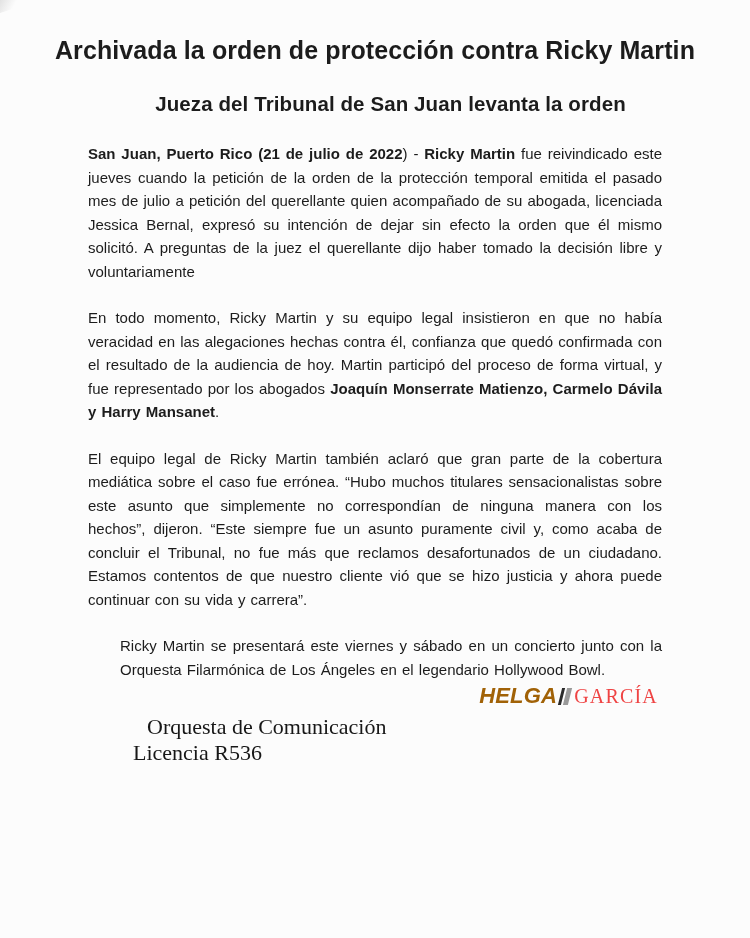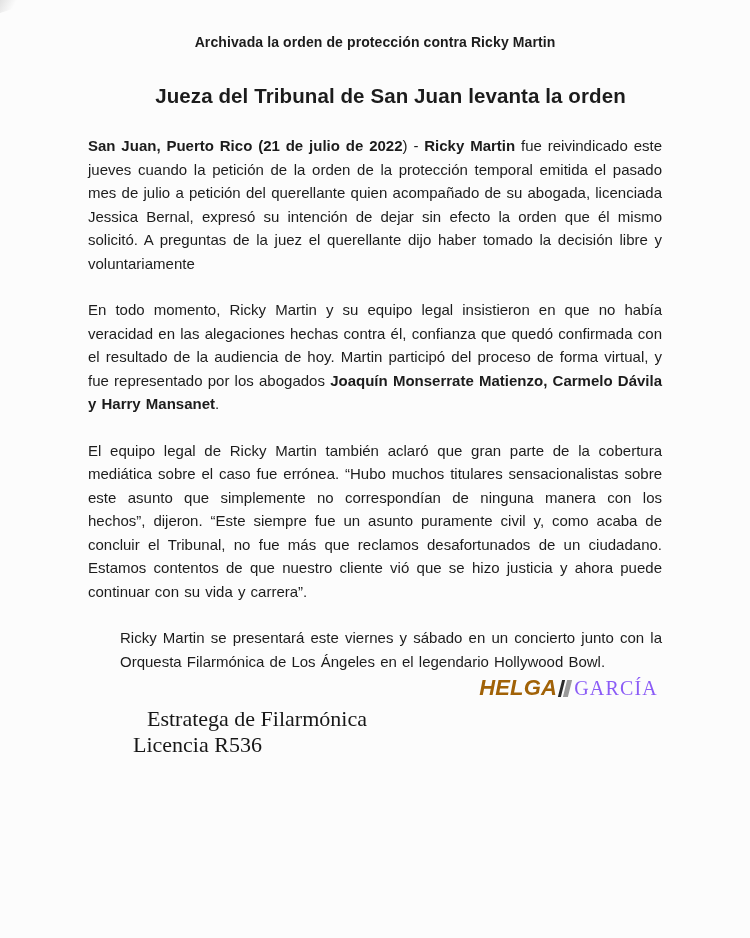--- a/index.html
+++ b/index.html
@@ -19,23 +19,23 @@
     font-family:"Liberation Sans","DejaVu Sans",sans-serif;
     overflow:hidden;
   }
   .scan-artifact{
     position:absolute; top:-8px; left:-10px;
     width:36px; height:18px;
     background:linear-gradient(135deg, rgba(120,120,120,.35), rgba(120,120,120,0) 70%);
     transform:rotate(-18deg);
   }
   .title{
-    padding-top:30px;
+    padding-top:38px;
     text-align:center;
-    font-size:14px;
+    font-size:25px;
     line-height:24px;
     font-weight:700;
     letter-spacing:.1px;
   }
   .subtitle{
     margin-top:28px;
     text-align:center;
     font-size:20.5px;
     line-height:27px;
     font-weight:700;
@@ -79,21 +79,21 @@
     transform:skewX(-14deg);
     margin-top:1px;
   }
   .logo-bar.black{ width:3px; background:#2a2a2a; margin-left:3px; }
   .logo-bar.gray{ width:5px; background:var(--bar-gray); margin-left:2px; margin-right:4px; }
   .brand-second{
     font-family:"Liberation Serif","DejaVu Serif",serif;
     font-weight:400;
     font-size:20px;
     letter-spacing:1.2px;
-    color:#8b5cf6;
+    color:#ef4444;
   }
   .footer{
     margin-top:7px;
     padding-left:133px;
     font-family:"Liberation Serif","DejaVu Serif",serif;
     font-size:22px;
     line-height:26px;
     color:#171717;
   }
   .footer .role{ margin-left:14px; }
@@ -125,17 +125,17 @@
     <div class="brand-row">
       <span class="brand-first">HELGA</span>
       <span class="logo-bar black"></span>
       <span class="logo-bar gray"></span>
       <span class="brand-second">GARCÍA</span>
     </div>
 
   </div>
 
   <div class="footer">
-    <div class="role">Estratega de Filarmónica</div>
+    <div class="role">Orquesta de Comunicación</div>
     <div class="license">Licencia R536</div>
   </div>
 
 </div>
 
 </body></html>

